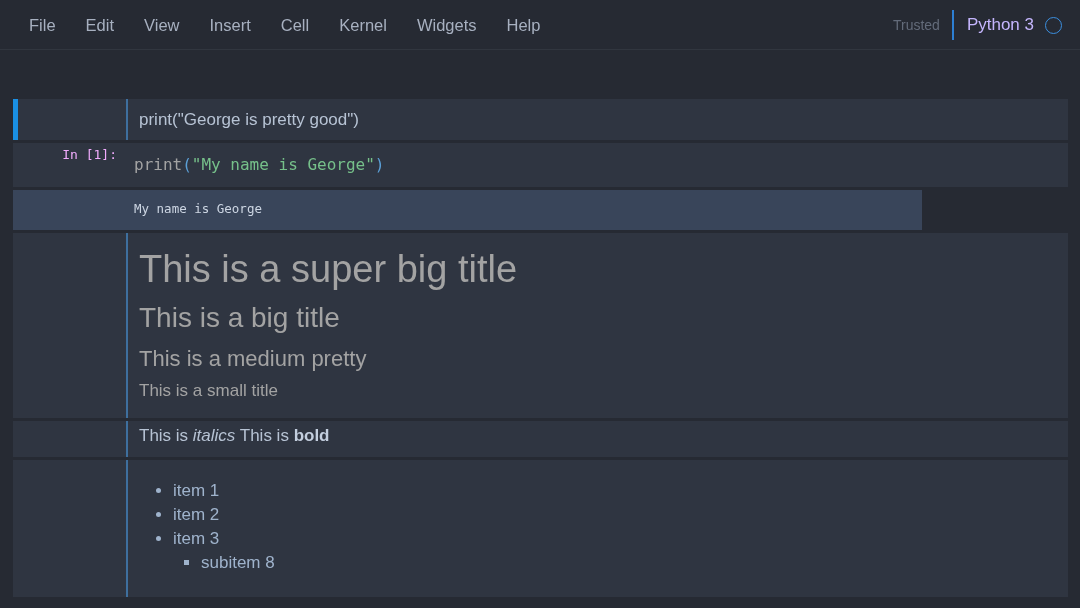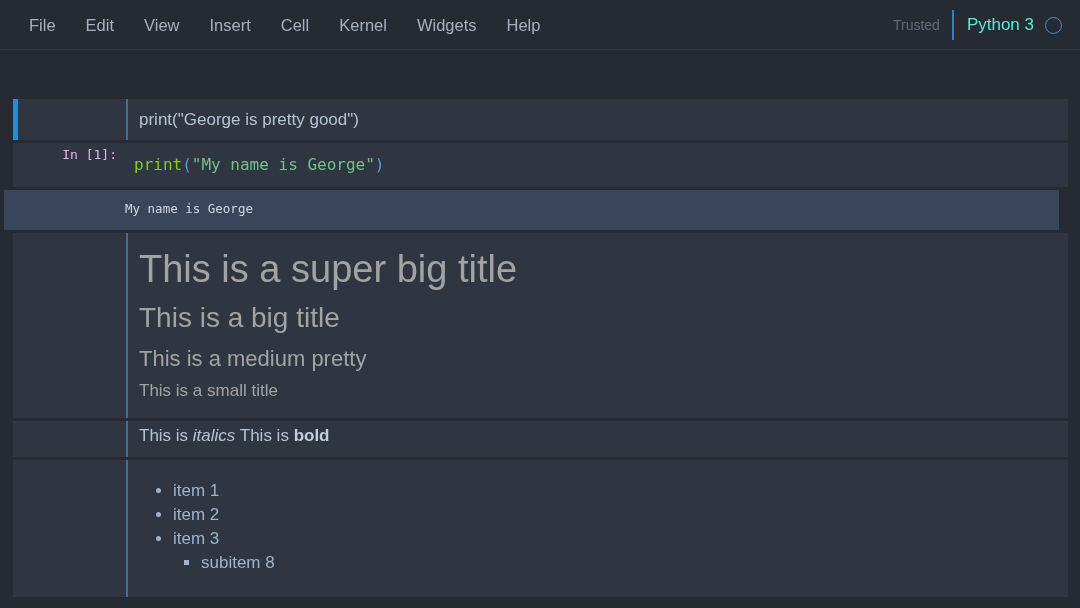--- a/index.html
+++ b/index.html
@@ -58,21 +58,21 @@
     margin-right: 12px;
     line-height: 16px;
   }
   .kernel-divider {
     width: 2px;
     height: 30px;
     background: #2d7fd3;
     margin-right: 13px;
   }
   .kernel-name {
-    color: #5eead4;
+    color: #c4b5fd;
     font-size: 17px;
     margin-right: 11px;
     line-height: 20px;
   }
   .kernel-indicator {
     width: 17px;
     height: 17px;
     border: 1.6px solid #3b8fe0;
     border-radius: 50%;
     box-sizing: border-box;
@@ -141,28 +141,28 @@
   .code-cell .content {
     border-left: 0;
     padding: 11px 10px 11px 8px;
   }
   .code-line {
     font-family: "DejaVu Sans Mono", monospace;
     font-size: 16px;
     line-height: 22px;
     white-space: pre;
   }
-  .tok-fn    { color: #84cc16; }
+  .tok-fn    { color: #a3a3a3; }
   .tok-punc  { color: #5b9fd6; }
   .tok-str   { color: #76c08a; }
 
   
   .output-row {
-    width: 1055px;
-    margin: 0 0 3px 4px;
+    width: 909px;
+    margin: 0 0 3px 13px;
     background: #39455a;
     display: flex;
     box-sizing: border-box;
   }
   .output-body {
     flex: 1 1 auto;
     padding: 10px 10px 12px 8px;
     font-family: "DejaVu Sans Mono", monospace;
     font-size: 12.5px;
     line-height: 18px;

